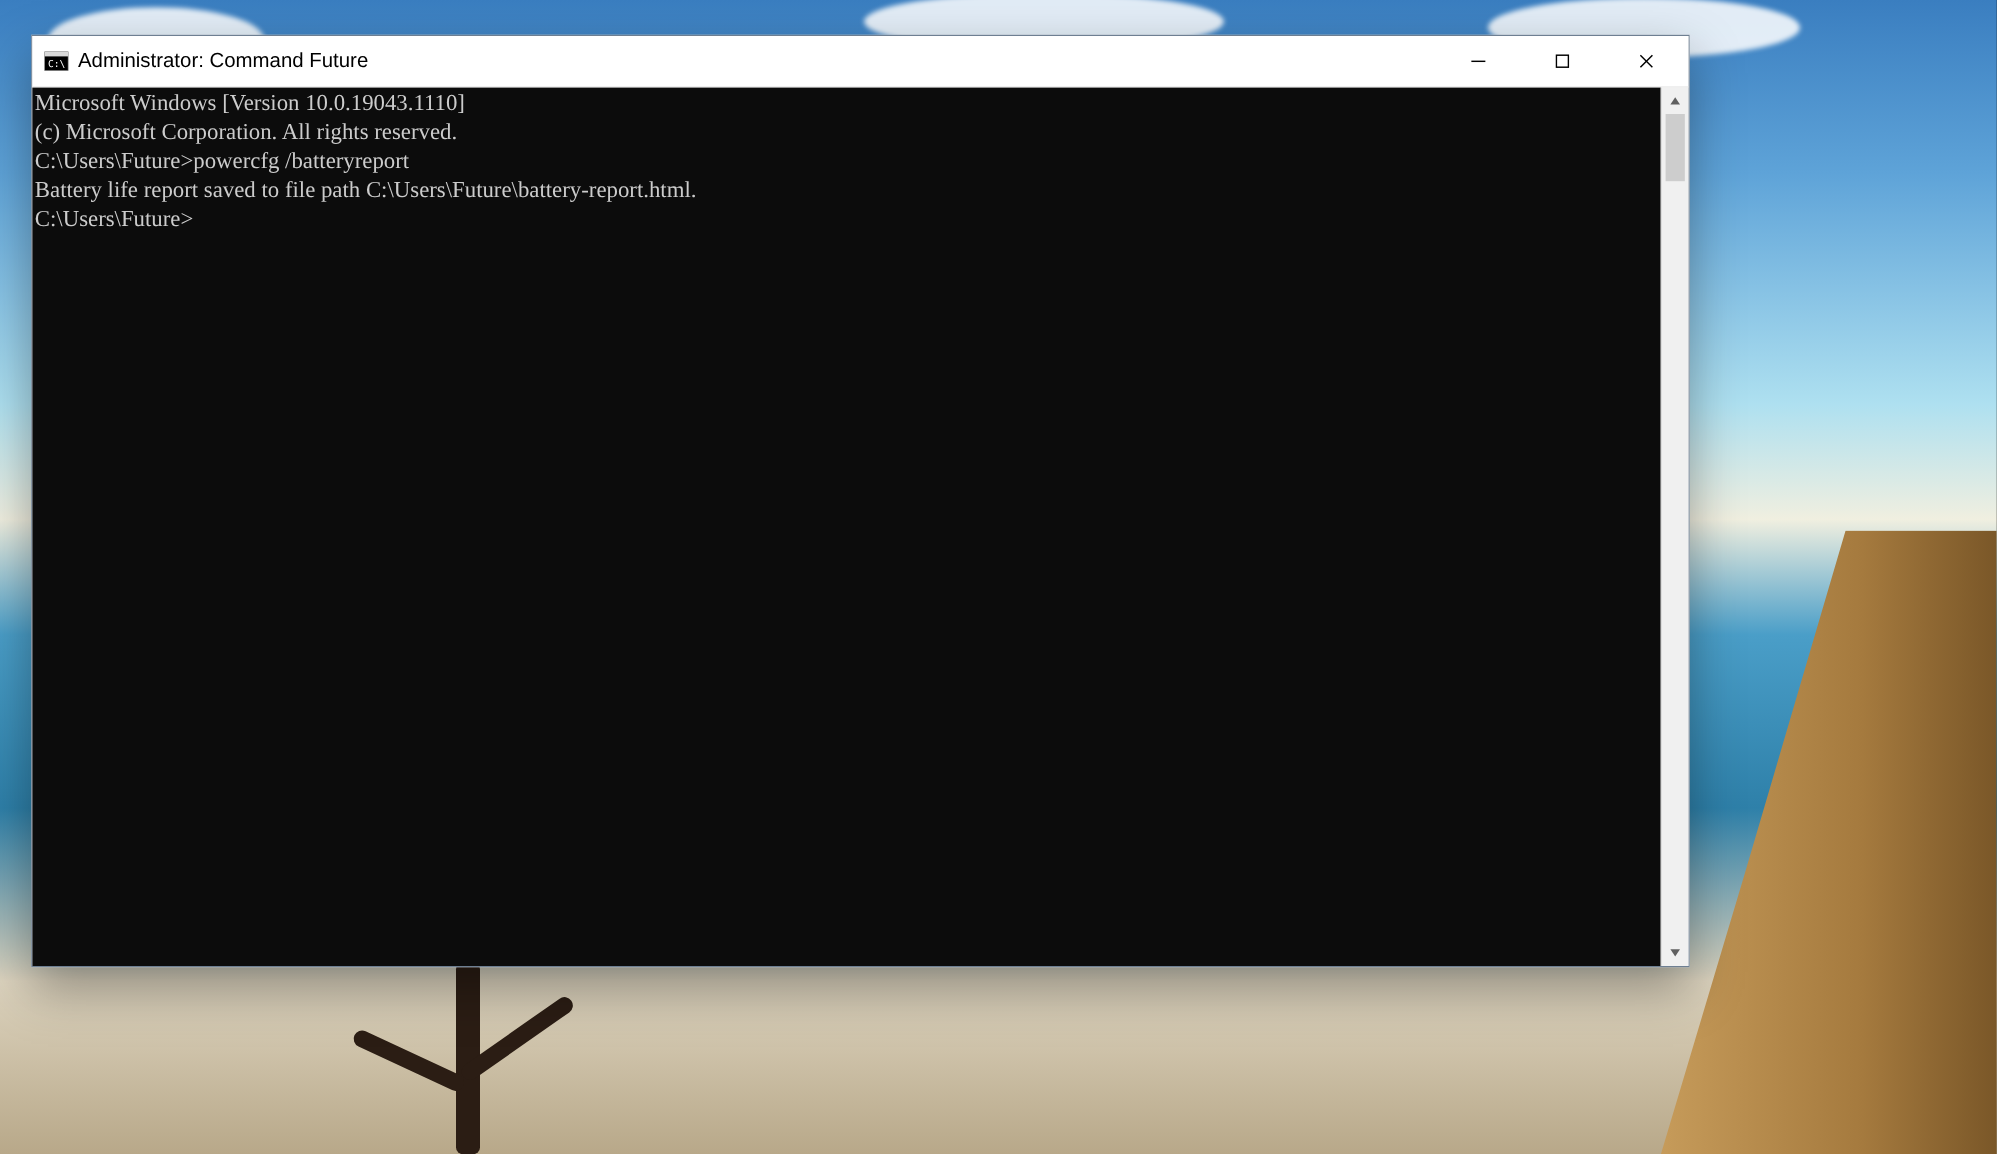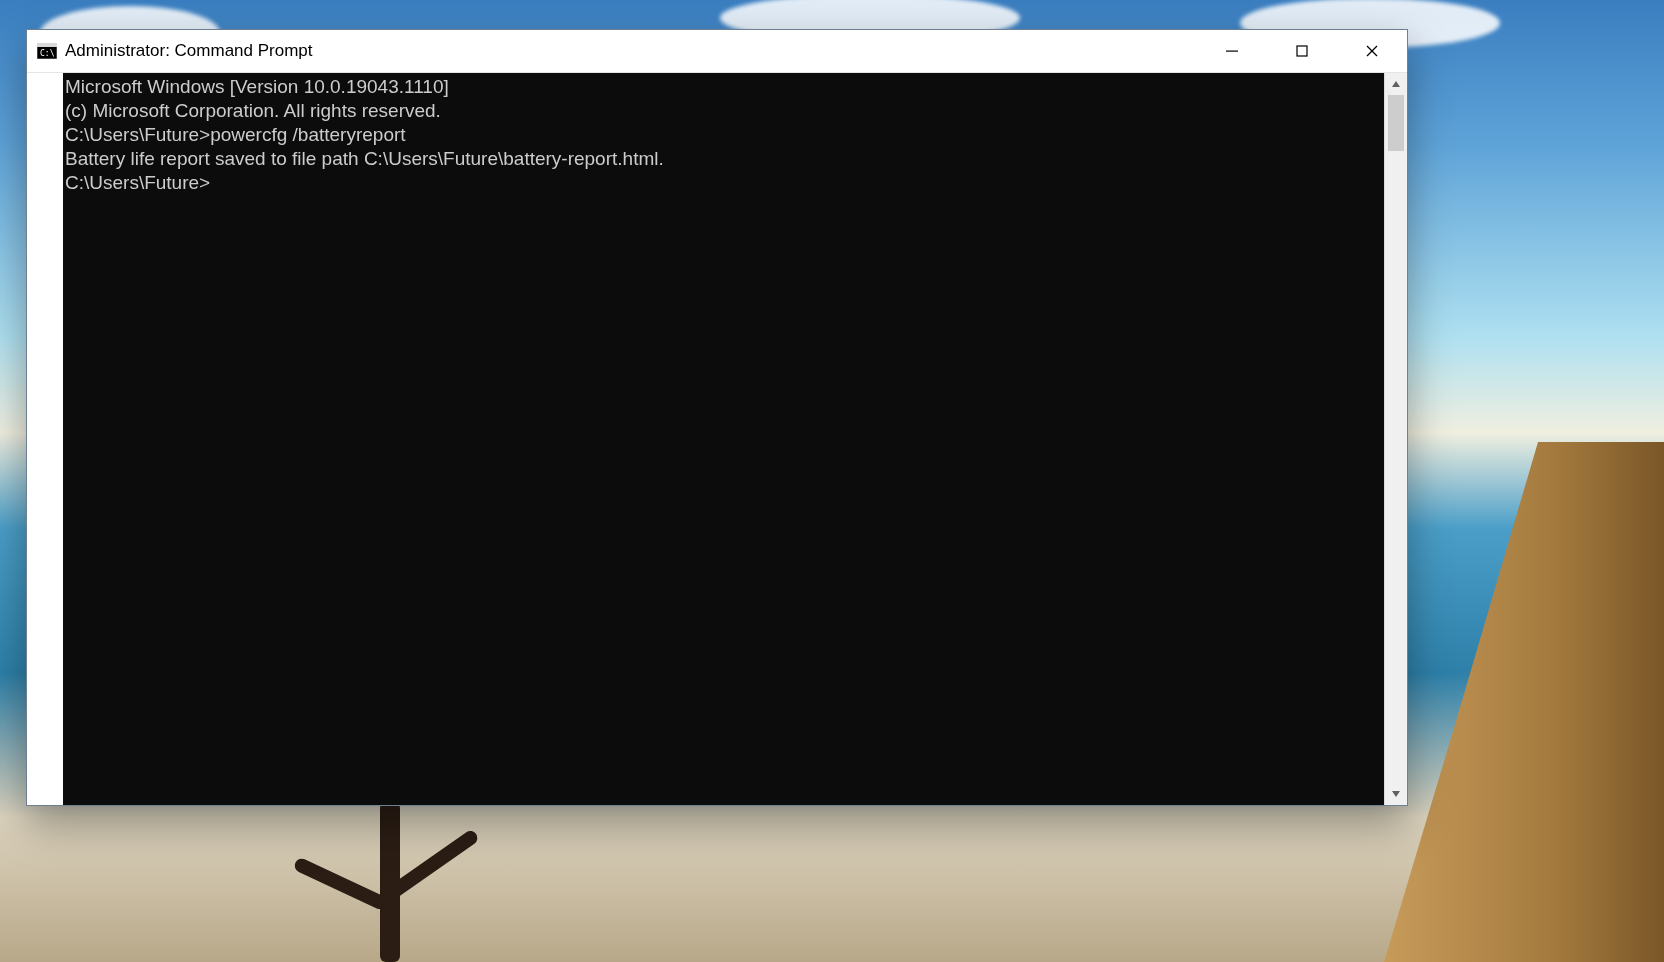--- a/index.html
+++ b/index.html
@@ -79,24 +79,24 @@
     cursor:default;color:#000;
   }
   .winbtn svg{display:block}
 
   
   .terminal-wrap{
     flex:1;display:flex;min-height:0;
   }
   .terminal{
     flex:1;background:#0c0c0c;color:#cccccc;
-    font-family:Liberation Sans, sans-serif;
+    font-family:Liberation Serif, serif;
     font-size:19px;line-height:24px;
     padding:2px 0 0 0;
-    white-space:pre;overflow:hidden;margin-left:36px;
+    white-space:pre;overflow:hidden;
   }
   .terminal .line{padding:0 2px}
 
   
   .sb{
     width:22px;flex:0 0 22px;background:#f0f0f0;
     display:flex;flex-direction:column;align-items:center;
     border-left:1px solid #dcdcdc;
   }
   .sb .arrow{
@@ -126,21 +126,21 @@
 
 <div class="window">
   <div class="titlebar">
     <span class="icon">
       <svg width="20" height="16" viewBox="0 0 20 16">
         <rect x="0" y="0" width="20" height="16" fill="#000" stroke="#888" stroke-width="1"></rect>
         <rect x="0" y="0" width="20" height="4" fill="#d9d9d9"></rect>
         <text x="3" y="13" font-family="Consolas,monospace" font-size="8" fill="#fff">C:\</text>
       </svg>
     </span>
-    <span class="title">Administrator: Command Prompt</span>
+    <span class="title">Administrator: Command Future</span>
     <span class="spacer"></span>
     <div class="winbtn">
       <svg width="12" height="12" viewBox="0 0 12 12">
           <rect x="0" y="5.5" width="12" height="1.2" fill="currentColor"></rect>
         </svg>
     </div>
     <div class="winbtn">
       <svg width="12" height="12" viewBox="0 0 12 12">
           <rect x="1" y="1" width="10" height="10" fill="none" stroke="currentColor" stroke-width="1.2"></rect>
         </svg>

